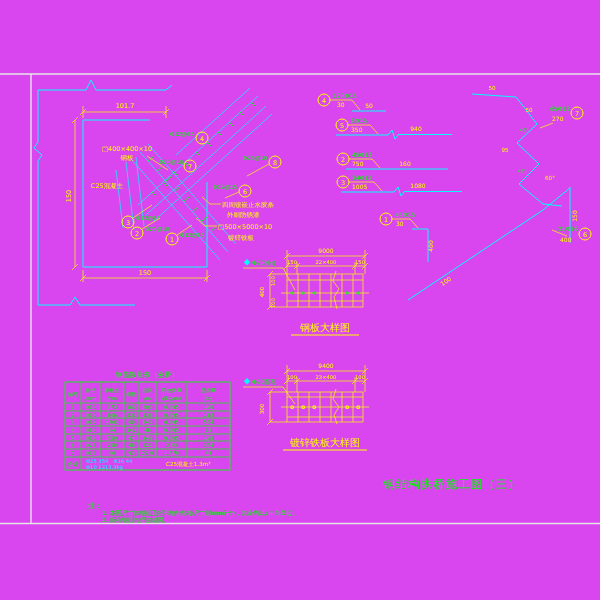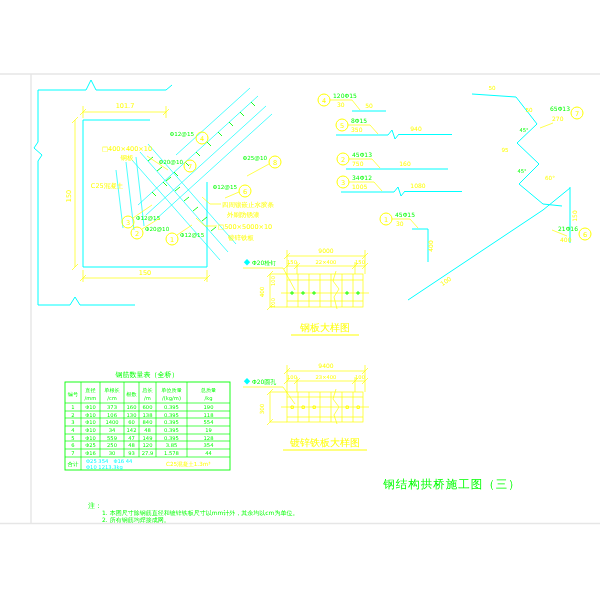--- a/index.html
+++ b/index.html
@@ -1,16 +1,16 @@
 <!DOCTYPE html>
 <html><head>
 <meta charset="utf-8">
 <style>
   html,body{margin:0;padding:0;background:#000;}
-  .canvas{position:relative;width:600px;height:600px;background:#ffffff;overflow:hidden;}
+  .canvas{position:relative;width:600px;height:600px;background:#d946ef;overflow:hidden;}
   svg{position:absolute;left:0;top:0;}
   svg text{font-family:"DejaVu Sans",sans-serif;}
   .cy{stroke:#00ffff;fill:none;stroke-width:1;}
   .yl{stroke:#ffff00;fill:none;stroke-width:1;}
   .gl{stroke:#00ff00;fill:none;stroke-width:0.9;}
   .wh{stroke:#e6e6e6;fill:none;stroke-width:1.4;}
   .thin{stroke-width:0.7;}
   .ty{fill:#ffff00;stroke:none;}
   .tg{fill:#00ff00;stroke:none;}
   .tc{fill:#00ffff;stroke:none;}

